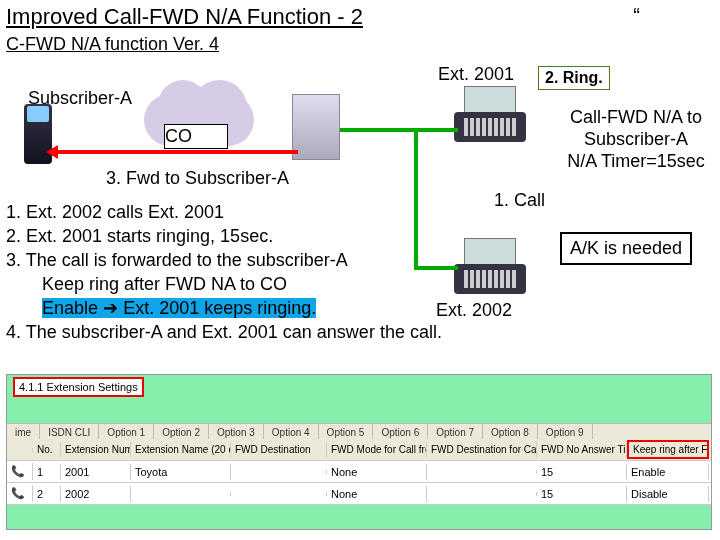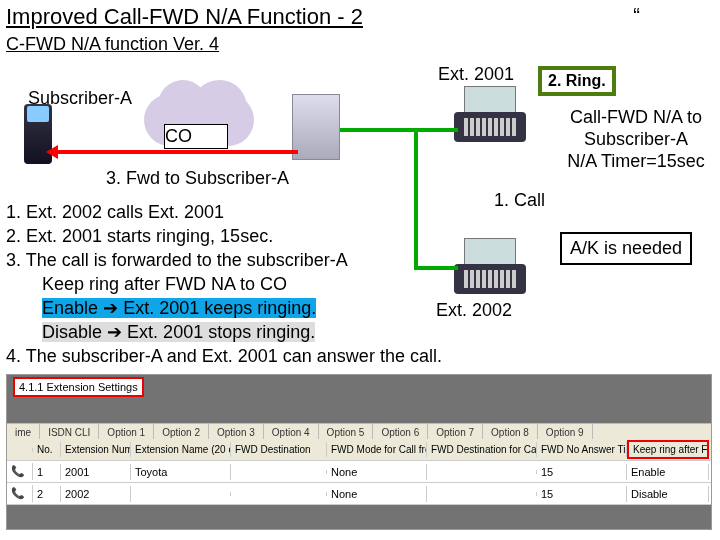--- a/index.html
+++ b/index.html
@@ -3,21 +3,21 @@
 <meta charset="utf-8">
 <style>
   * { box-sizing: border-box; margin: 0; padding: 0; }
   body { width: 720px; height: 540px; font-family: Arial, sans-serif; background: #fff; position: relative; overflow: hidden; }
   .title { font-size: 22px; text-decoration: underline; position: absolute; top: 4px; left: 6px; }
   .quote-mark { position: absolute; top: 4px; right: 80px; font-size: 20px; }
   .subtitle { font-size: 18px; text-decoration: underline; position: absolute; top: 34px; left: 6px; }
   .label { position: absolute; font-size: 18px; }
   .subscriber-a-label { top: 88px; left: 28px; }
   .ext2001-label { top: 64px; left: 438px; }
-  .ring-box { position: absolute; top: 66px; left: 538px; border: 4px solid #4d7c0f; background: #fff; padding: 2px 6px; font-size: 16px; font-weight: bold; }
+  .ring-box { position: absolute; top: 66px; left: 538px; border: 1px solid #4d7c0f; background: #fff; padding: 2px 6px; font-size: 16px; font-weight: bold; }
   .co-box { position: absolute; top: 124px; left: 164px; width: 64px; text-align: left; font-size: 18px; border: 1px solid #000; background: #fff; padding: 1px 0; }
   .fwd-label { position: absolute; top: 168px; left: 106px; font-size: 18px; }
   .call-label { position: absolute; top: 190px; left: 494px; font-size: 18px; }
   .cfwd-block { position: absolute; top: 106px; left: 552px; font-size: 18px; line-height: 22px; text-align: center; width: 168px; }
   .ak-box { position: absolute; top: 232px; left: 560px; border: 2px solid #000; background: #fff; padding: 4px 8px; font-size: 18px; font-weight: 500; }
   .ext2002-label { position: absolute; top: 300px; left: 436px; font-size: 18px; }
   .step-list { position: absolute; top: 200px; left: 6px; font-size: 18px; line-height: 24px; width: 560px; }
   .step-list .indent { margin-left: 36px; }
   .step-list .hl-enable { background: #0ea5e9; text-align: center; }
   .step-list .hl-disable { background: #ddd; }
@@ -36,21 +36,21 @@
   .phone-2002 { top: 238px; left: 454px; }
   
   .line { position:absolute; background:#f00; }
   .line-h1 { top: 150px; left: 54px; width: 244px; height: 4px; } 
   .line-h2 { top: 128px; left: 340px; width: 118px; height: 4px; background:#0a0; } 
   .line-v1 { top: 130px; left: 414px; width: 4px; height: 140px; background:#0a0; } 
   .line-h3 { top: 266px; left: 414px; width: 44px; height: 4px; background:#0a0; } 
   .arrow-left { position:absolute; width:0; height:0; border-top:7px solid transparent; border-bottom:7px solid transparent; border-right:12px solid #f00; }
   .ar1 { top: 145px; left: 46px; }
   
-  .panel { position: absolute; top: 374px; left: 6px; width: 706px; height: 156px; background: #737373; border:1px solid #999; font-size: 11px; }
+  .panel { position: absolute; top: 374px; left: 6px; width: 706px; height: 156px; background: #86efac; border:1px solid #999; font-size: 11px; }
   .panel-tab { position:absolute; top:2px; left:6px; border:2px solid #e00; background:#fff; padding:2px 4px; font-size:11px; }
   .tabs-row { position:absolute; top:48px; left:0; right:0; height:20px; display:flex; background:#ece9d8; border-top:1px solid #bbb; border-bottom:1px solid #bbb; }
   .tabs-row .tab { padding:3px 8px; border-right:1px solid #bbb; font-size:10px; color:#333; white-space:nowrap; }
   .tabs-row .tab.active { background:#fff; border:2px solid #e00; padding:1px 6px;margin-top:32px; }
   .grid { position:absolute; top:64px; left:0; right:0; }
   .grid-row { display:flex; height:22px; border-bottom:1px solid #ccc; align-items:center; }
   .grid-row.header { background:#ece9d8; font-size:10px; }
   .grid-row.body { background:#fff; font-size:11px; }
   .cell { border-right:1px solid #ccc; padding:2px 4px; overflow:hidden; white-space:nowrap; }
   .c-ico { width:26px; } .c-no { width:28px; } .c-ext { width:70px; } .c-name { width:100px; }
@@ -101,21 +101,20 @@
 
 <div class="ak-box">A/K is needed</div>
 <div class="label ext2002-label">Ext. 2002</div>
 
 <div class="step-list">
   <div>1. Ext. 2002 calls Ext. 2001</div>
   <div>2. Ext. 2001 starts ringing, 15sec.</div>
   <div>3. The call is forwarded to the subscriber-A</div>
   <div class="indent">Keep ring after FWD NA to CO</div>
   <div class="indent"><span class="hl-enable">Enable ➔ Ext. 2001 keeps ringing.</span></div>
-  <div class="indent"><span class="hl-disable">Disable ➔ Ext. 2001 stops ringing.</span></div>
   <div>4. The subscriber-A and Ext. 2001 can answer the call.</div>
 </div>
 
 <div class="panel">
   <div class="panel-tab">4.1.1 Extension Settings</div>
   <div class="tabs-row">
     <div class="tab">ime</div>
     <div class="tab">ISDN CLI</div>
     <div class="tab">Option 1</div>
     <div class="tab">Option 2</div>

